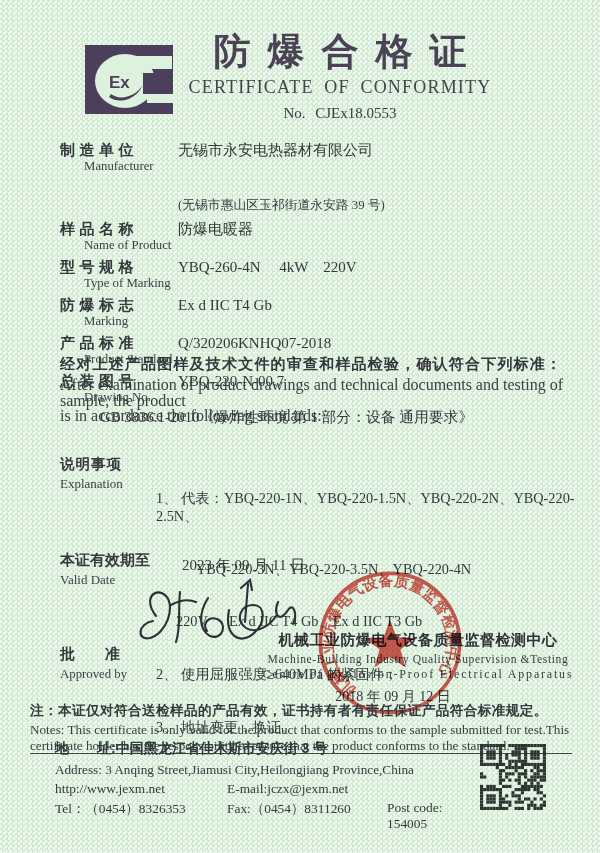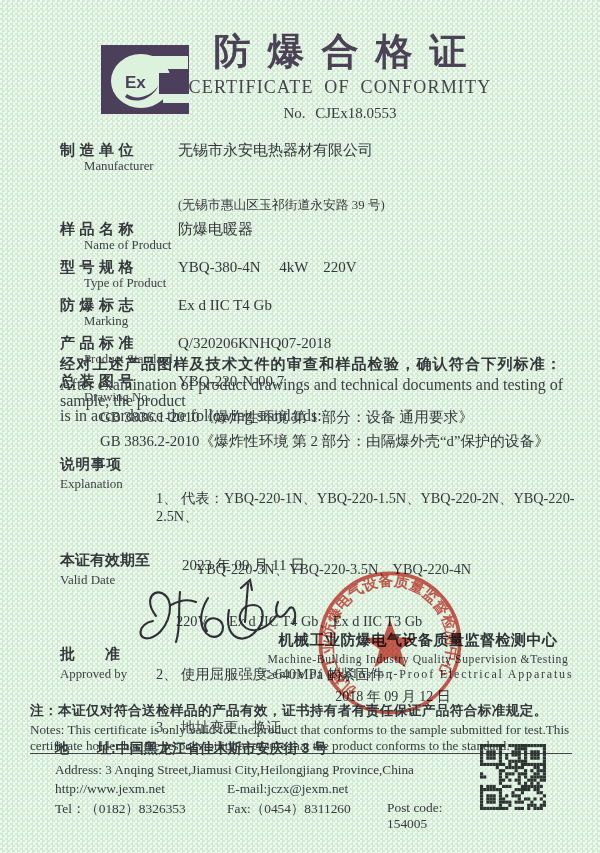--- a/index.html
+++ b/index.html
@@ -7,21 +7,21 @@
     position:relative;width:600px;height:853px;overflow:hidden;margin:0 auto;
     background-color:#dff2e0;
     background-image:conic-gradient(#d0ebd2 25%, #eef8ee 0 50%, #d0ebd2 0 75%, #eef8ee 0);
     background-size:5px 5px;
     font-family:"Liberation Serif","DejaVu Serif",serif;
     color:#33373b;
   }
   .abs{position:absolute;}
 
   
-  #logo{left:85px;top:45px;width:108px;height:69px;padding-left:16px;}
+  #logo{left:85px;top:45px;width:108px;height:69px;}
   #title-block{left:150px;top:32px;width:380px;text-align:center;}
   .title-cn{font-family:"Liberation Sans","DejaVu Sans",sans-serif;font-size:37px;font-weight:600;
     letter-spacing:17px;padding-left:17px;color:#4b4256;line-height:40px;}
   .title-en{margin-top:5px;font-size:18px;letter-spacing:1.2px;word-spacing:5px;color:#43444e;}
   .cert-no{margin-top:7px;font-size:15px;word-spacing:6px;color:#383c40;}
 
   
   #fields{left:60px;top:141px;width:515px;}
   .frow{display:flex;margin-bottom:6px;min-height:31px;border-radius:24px;}
   .fl{width:118px;flex:none;}
@@ -122,23 +122,23 @@
     <div class="frow">
       <div class="fl">
           <div class="f-cn">样品名称</div>
         <div class="f-en">Name of Product</div>
         </div>
       <div class="fv">防爆电暖器</div>
     </div>
     <div class="frow">
       <div class="fl">
           <div class="f-cn">型号规格</div>
-        <div class="f-en">Type of Product</div>
+        <div class="f-en">Type of Marking</div>
         </div>
-      <div class="fv">YBQ-380-4N     4kW    220V</div>
+      <div class="fv">YBQ-260-4N     4kW    220V</div>
     </div>
     <div class="frow">
       <div class="fl">
           <div class="f-cn">防爆标志</div>
         <div class="f-en">Marking</div>
         </div>
       <div class="fv">Ex d IIC T4 Gb</div>
     </div>
     <div class="frow">
       <div class="fl">
@@ -159,21 +159,20 @@
   <div class="abs" id="statement">
     <div class="st-cn">经对上述产品图样及技术文件的审查和样品检验，确认符合下列标准：</div>
     <div class="st-en">
       <div>After examination of product drawings and technical documents and testing of sample, the product</div>
       <div>is in accordance the following standards:</div>
     </div>
   </div>
 
   <div class="abs" id="standards">
     <div>GB 3836.1-2010《爆炸性环境 第 1 部分：设备 通用要求》</div>
-    <div>GB 3836.2-2010《爆炸性环境 第 2 部分：由隔爆外壳“d”保护的设备》</div>
   </div>
 
   <div class="abs" id="explanation">
     <div class="ex-label">
       <div class="ex-cn">说明事项</div>
       <div class="ex-en">Explanation</div>
     </div>
     <div class="ex-body">
       <div>1、 代表：YBQ-220-1N、YBQ-220-1.5N、YBQ-220-2N、YBQ-220-2.5N、</div>
       <div class="ex-l2">YBQ-220-3N、YBQ-220-3.5N、YBQ-220-4N</div>
@@ -242,21 +241,21 @@
   <div class="abs" id="rule"></div>
 
   <div class="abs" id="footer">
     <div class="ft-l1">地　　址:中国黑龙江省佳木斯市安庆街 3 号</div>
     <div class="ft-l2">Address: 3 Anqing Street,Jiamusi City,Heilongjiang Province,China</div>
     <div class="ft-row">
       <span class="ft-web">http://www.jexm.net</span>
       <span>E-mail:jczx@jexm.net</span>
     </div>
     <div class="ft-row">
-      <span class="ft-tel">Tel：（0182）8326353</span>
+      <span class="ft-tel">Tel：（0454）8326353</span>
       <span class="ft-fax">Fax:（0454）8311260</span>
       <span>Post code: 154005</span>
     </div>
   </div>
 
   <div class="abs" id="qr">
     <svg id="qr-svg" width="66" height="66" viewBox="0 0 63 63">
         <rect x="0" y="0" width="3" height="3" fill="#2c3330"></rect>
         <rect x="3" y="0" width="3" height="3" fill="#2c3330"></rect>
         <rect x="6" y="0" width="3" height="3" fill="#2c3330"></rect>

